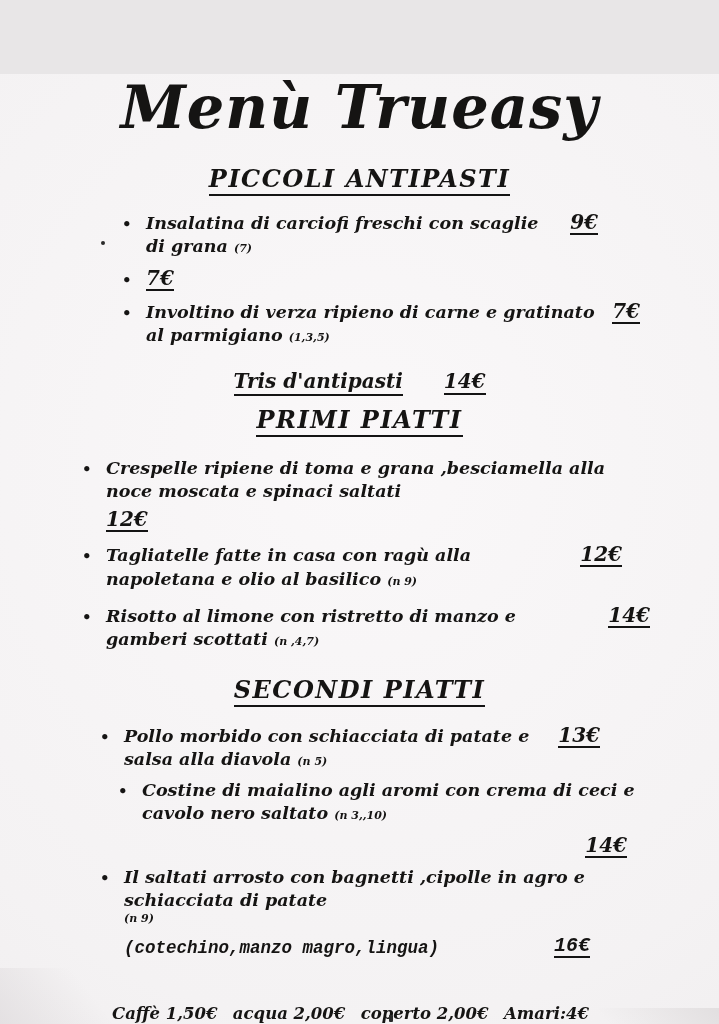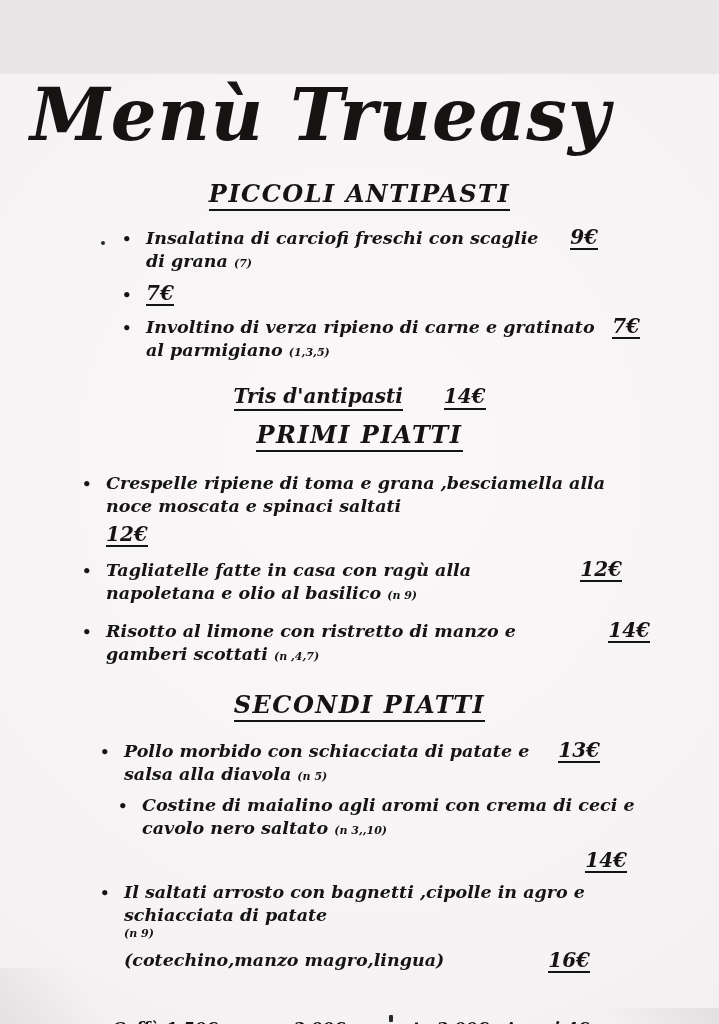--- a/index.html
+++ b/index.html
@@ -10,21 +10,21 @@
     background:radial-gradient(135% 100% at 50% 38%, #faf8f9 0%, #f4f2f3 55%, #edebec 88%, #e7e5e6 100%);
   }
   .fold-bl{position:absolute;left:0;bottom:0;width:230px;height:130px;pointer-events:none;
     background:linear-gradient(52deg,#ddd9db 0%, rgba(221,217,219,0) 52%);}
   .shade-br{position:absolute;right:0;bottom:0;width:120px;height:90px;pointer-events:none;
     background:linear-gradient(225deg,#e2dfe0 0%, rgba(226,223,224,0) 60%);}
   .speck{position:absolute;background:#2a2a2a;border-radius:50%;}
   .speck.s1{left:101px;top:167px;width:4px;height:4px;}
   .speck.s2{left:389px;top:941px;width:4px;height:7px;border-radius:1px;}
 
-  .title{font-size:72px;font-weight:700;margin:74px 30px 0 30px;letter-spacing:1px;line-height:1.15;}
+  .title{text-align:center;font-size:59px;font-weight:700;margin:74px 30px 0 30px;letter-spacing:1px;line-height:1.15;}
 
   .sec-head{text-align:center;}
   .sec-head .hd{display:inline-block;font-size:24px;font-weight:700;letter-spacing:1.5px;
     border-bottom:2.5px solid #141414;padding-bottom:1px;}
   .sh1{margin-top:22px;}
   .sh2{margin-top:12px;}
   .sh3{margin-top:24px;}
 
   .menu-list{list-style:none;margin:0;padding:0;}
   .row{display:flex;align-items:baseline;font-size:17.5px;font-weight:600;line-height:1.32;}
@@ -38,21 +38,21 @@
   .lst-antipasti{margin-top:16px;padding-left:122px;}
   .lst-antipasti .row{margin-bottom:10px;}
   .lst-primi{margin-top:20px;padding-left:82px;}
   .lst-secondi{margin-top:18px;padding-left:100px;}
 
   .tris{ text-align:center;margin-top:22px;font-size:20px;font-weight:700;}
   .tris .lbl{border-bottom:2px solid #141414;padding-bottom:1px;}
   .tris .price{margin-left:34px;}
 
   .sub-note{font-size:11px;font-weight:600;padding-left:24px;line-height:1.3;font-style:italic;}
-  .sub-line{display:flex;align-items:flex-start;font-size:17.5px;font-weight:600;padding-left:24px;margin-top:8px;}
+  .sub-line{display:flex;align-items:flex-end;font-size:17.5px;font-weight:600;padding-left:24px;margin-top:8px;font-family:Liberation Mono, monospace;}
   .sub-line .nm{flex:1;}
 
   .indent1{margin-left:18px;}
   .mt12{margin-top:12px;}
   .mt14{margin-top:14px;}
   .mt8{margin-top:8px;}
   .pl-price{text-align:right;}
 
   .extras{display:flex;justify-content:space-between;align-items:baseline;
     padding:0 130px 0 112px;margin-top:46px;font-size:16.5px;font-weight:600;}

